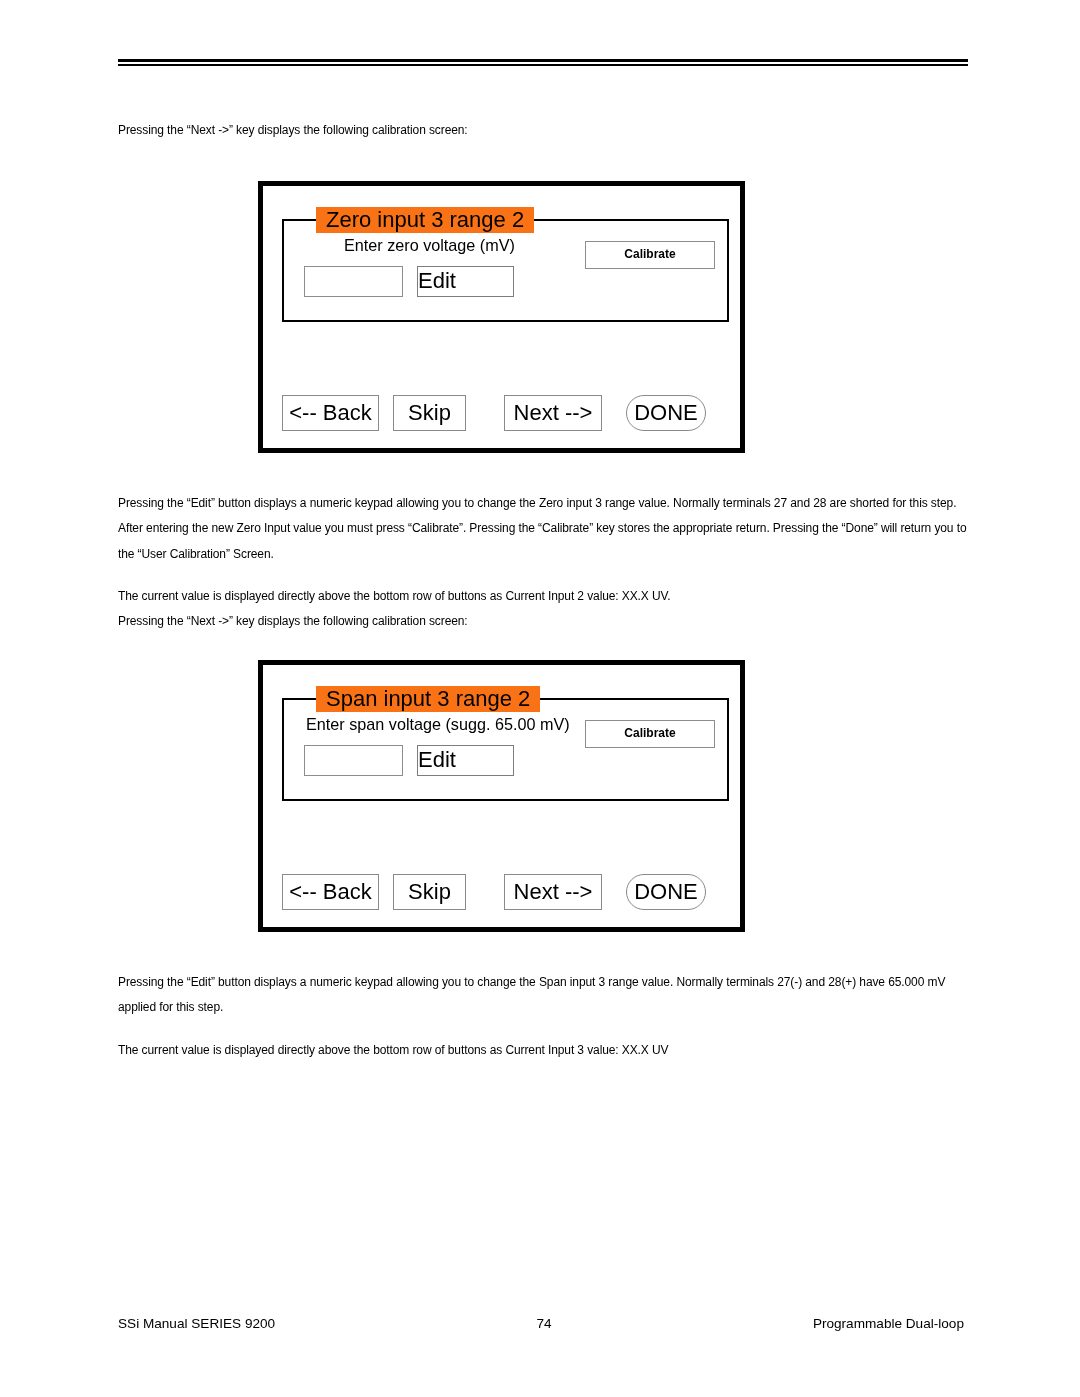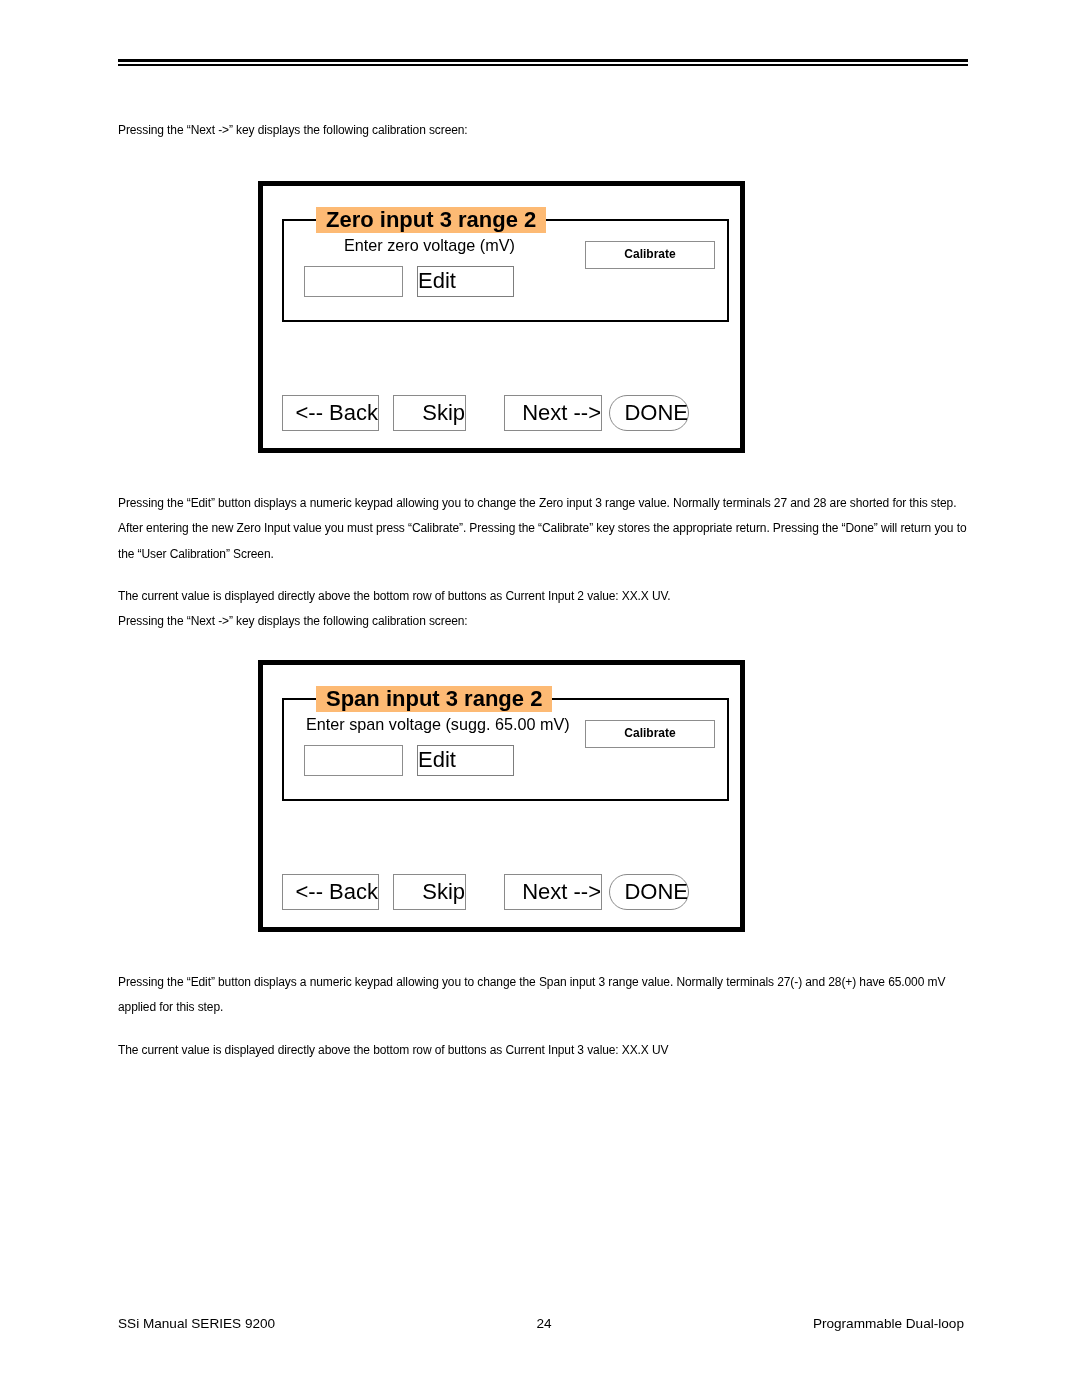--- a/index.html
+++ b/index.html
@@ -84,23 +84,23 @@
     width: 447px;
     height: 103px;
     box-sizing: border-box;
     border: 2px solid #000;
   }
   .fieldset-legend {
     position: absolute;
     left: 32px;
     top: -14px;
     padding: 0 10px;
-    background: #fdba74;
+    background: #f97316;
     font-size: 22px;
-    font-weight: bold;
+    font-weight: normal;
     white-space: nowrap;
     line-height: 26px;
   }
   .prompt {
     position: absolute;
     left: 22px;
     top: 14px;
     font-size: 16.2px;
     white-space: nowrap;
     line-height: 20px;
@@ -158,27 +158,27 @@
   }
   .nav-btn {
     position: absolute;
     top: 0;
     height: 36px;
     box-sizing: border-box;
     border: 1.5px solid #8a8a8a;
     background: #fff;
     font-size: 22px;
     line-height: 33px;
-    text-align: right;
+    text-align: center;
     white-space: nowrap;
   }
   .nav-btn.b0 { left: 0px;   width: 97px; }
   .nav-btn.b1 { left: 111px; width: 73px; }
   .nav-btn.b2 { left: 222px; width: 98px; }
-  .nav-btn.b3 { left: 327px; width: 80px; border-radius: 18px; }
+  .nav-btn.b3 { left: 344px; width: 80px; border-radius: 18px; }
 
   
   .page-footer {
     position: absolute;
     left: 118px;
     top: 1316px;
     width: 852px;
     font-size: 13.6px;
   }
   .page-footer .fleft  { position: absolute; left: 0; top: 0; }
@@ -263,15 +263,15 @@
   <p class="para">Pressing the “Edit” button displays a numeric keypad allowing you to change the Span input 3 range value. Normally terminals 27(-) and 28(+) have 65.000 mV applied for this step.</p>
 
   <div class="spacer-sm"></div>
 
   <p class="para">The current value is displayed directly above the bottom row of buttons as Current Input 3 value: XX.X UV</p>
 
 </div>
 
 <div class="page-footer">
   <div class="fleft">SSi Manual SERIES 9200</div>
-  <div class="fmid">24</div>
+  <div class="fmid">74</div>
   <div class="fright">Programmable Dual-loop</div>
 </div>
 
 </body></html>

